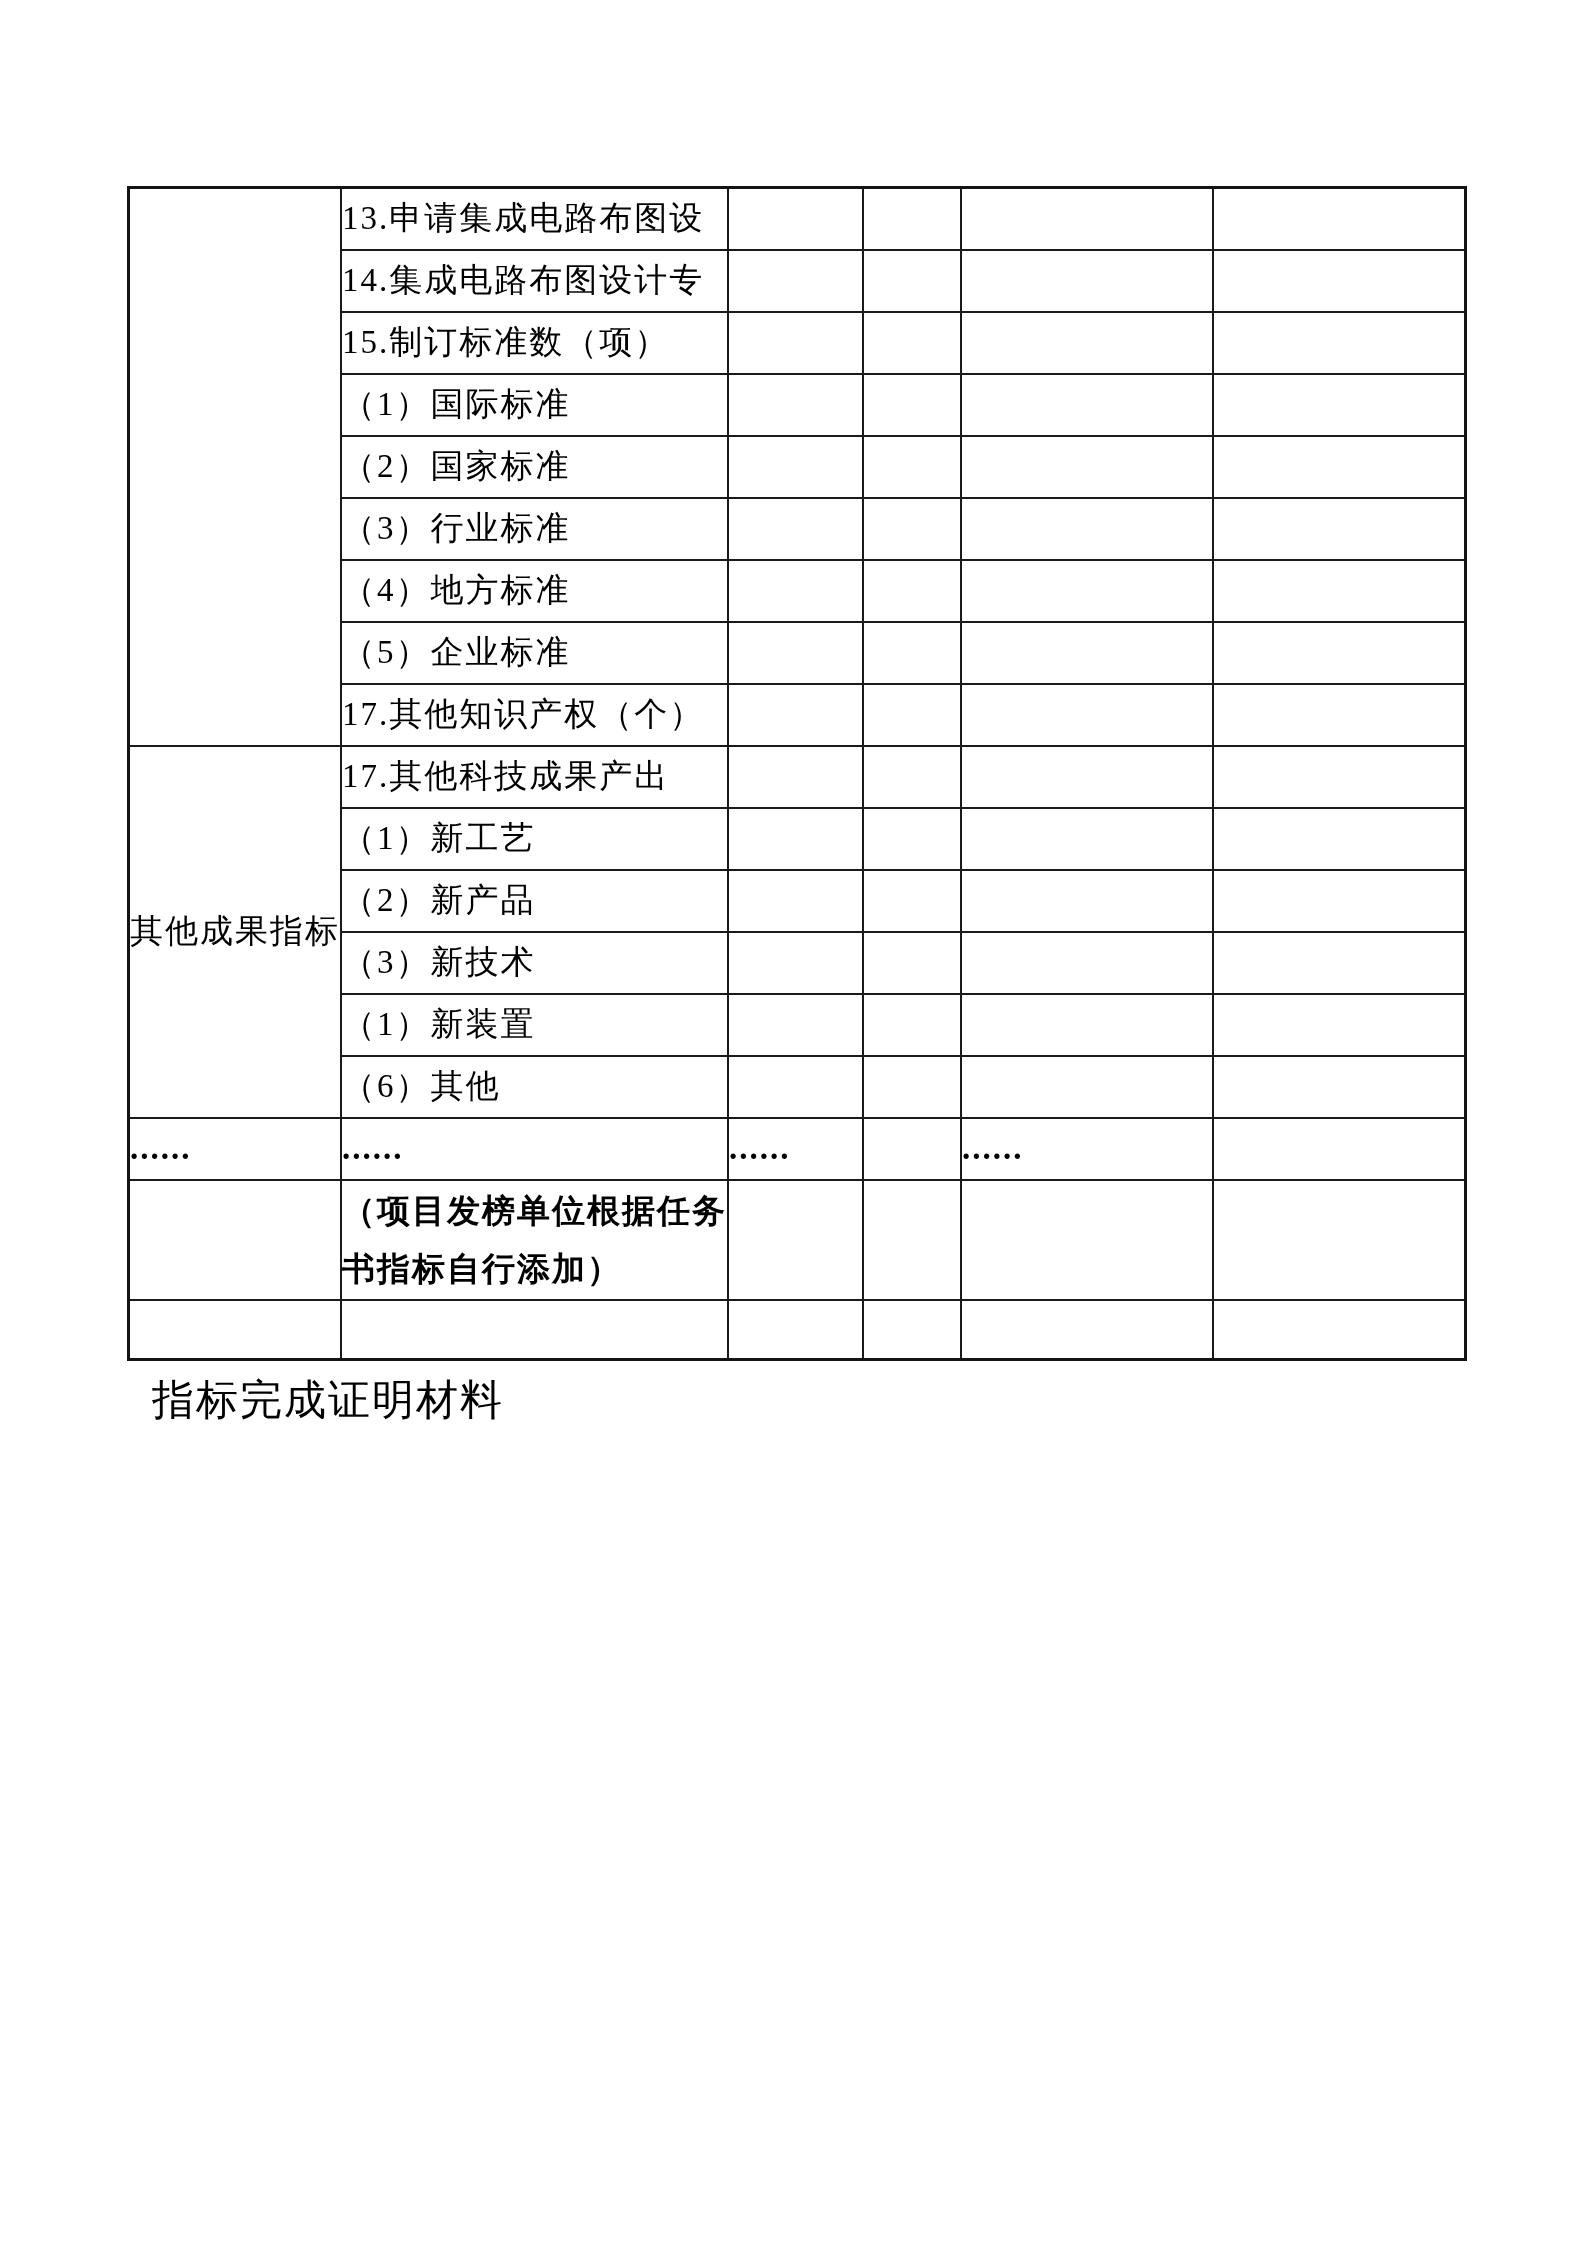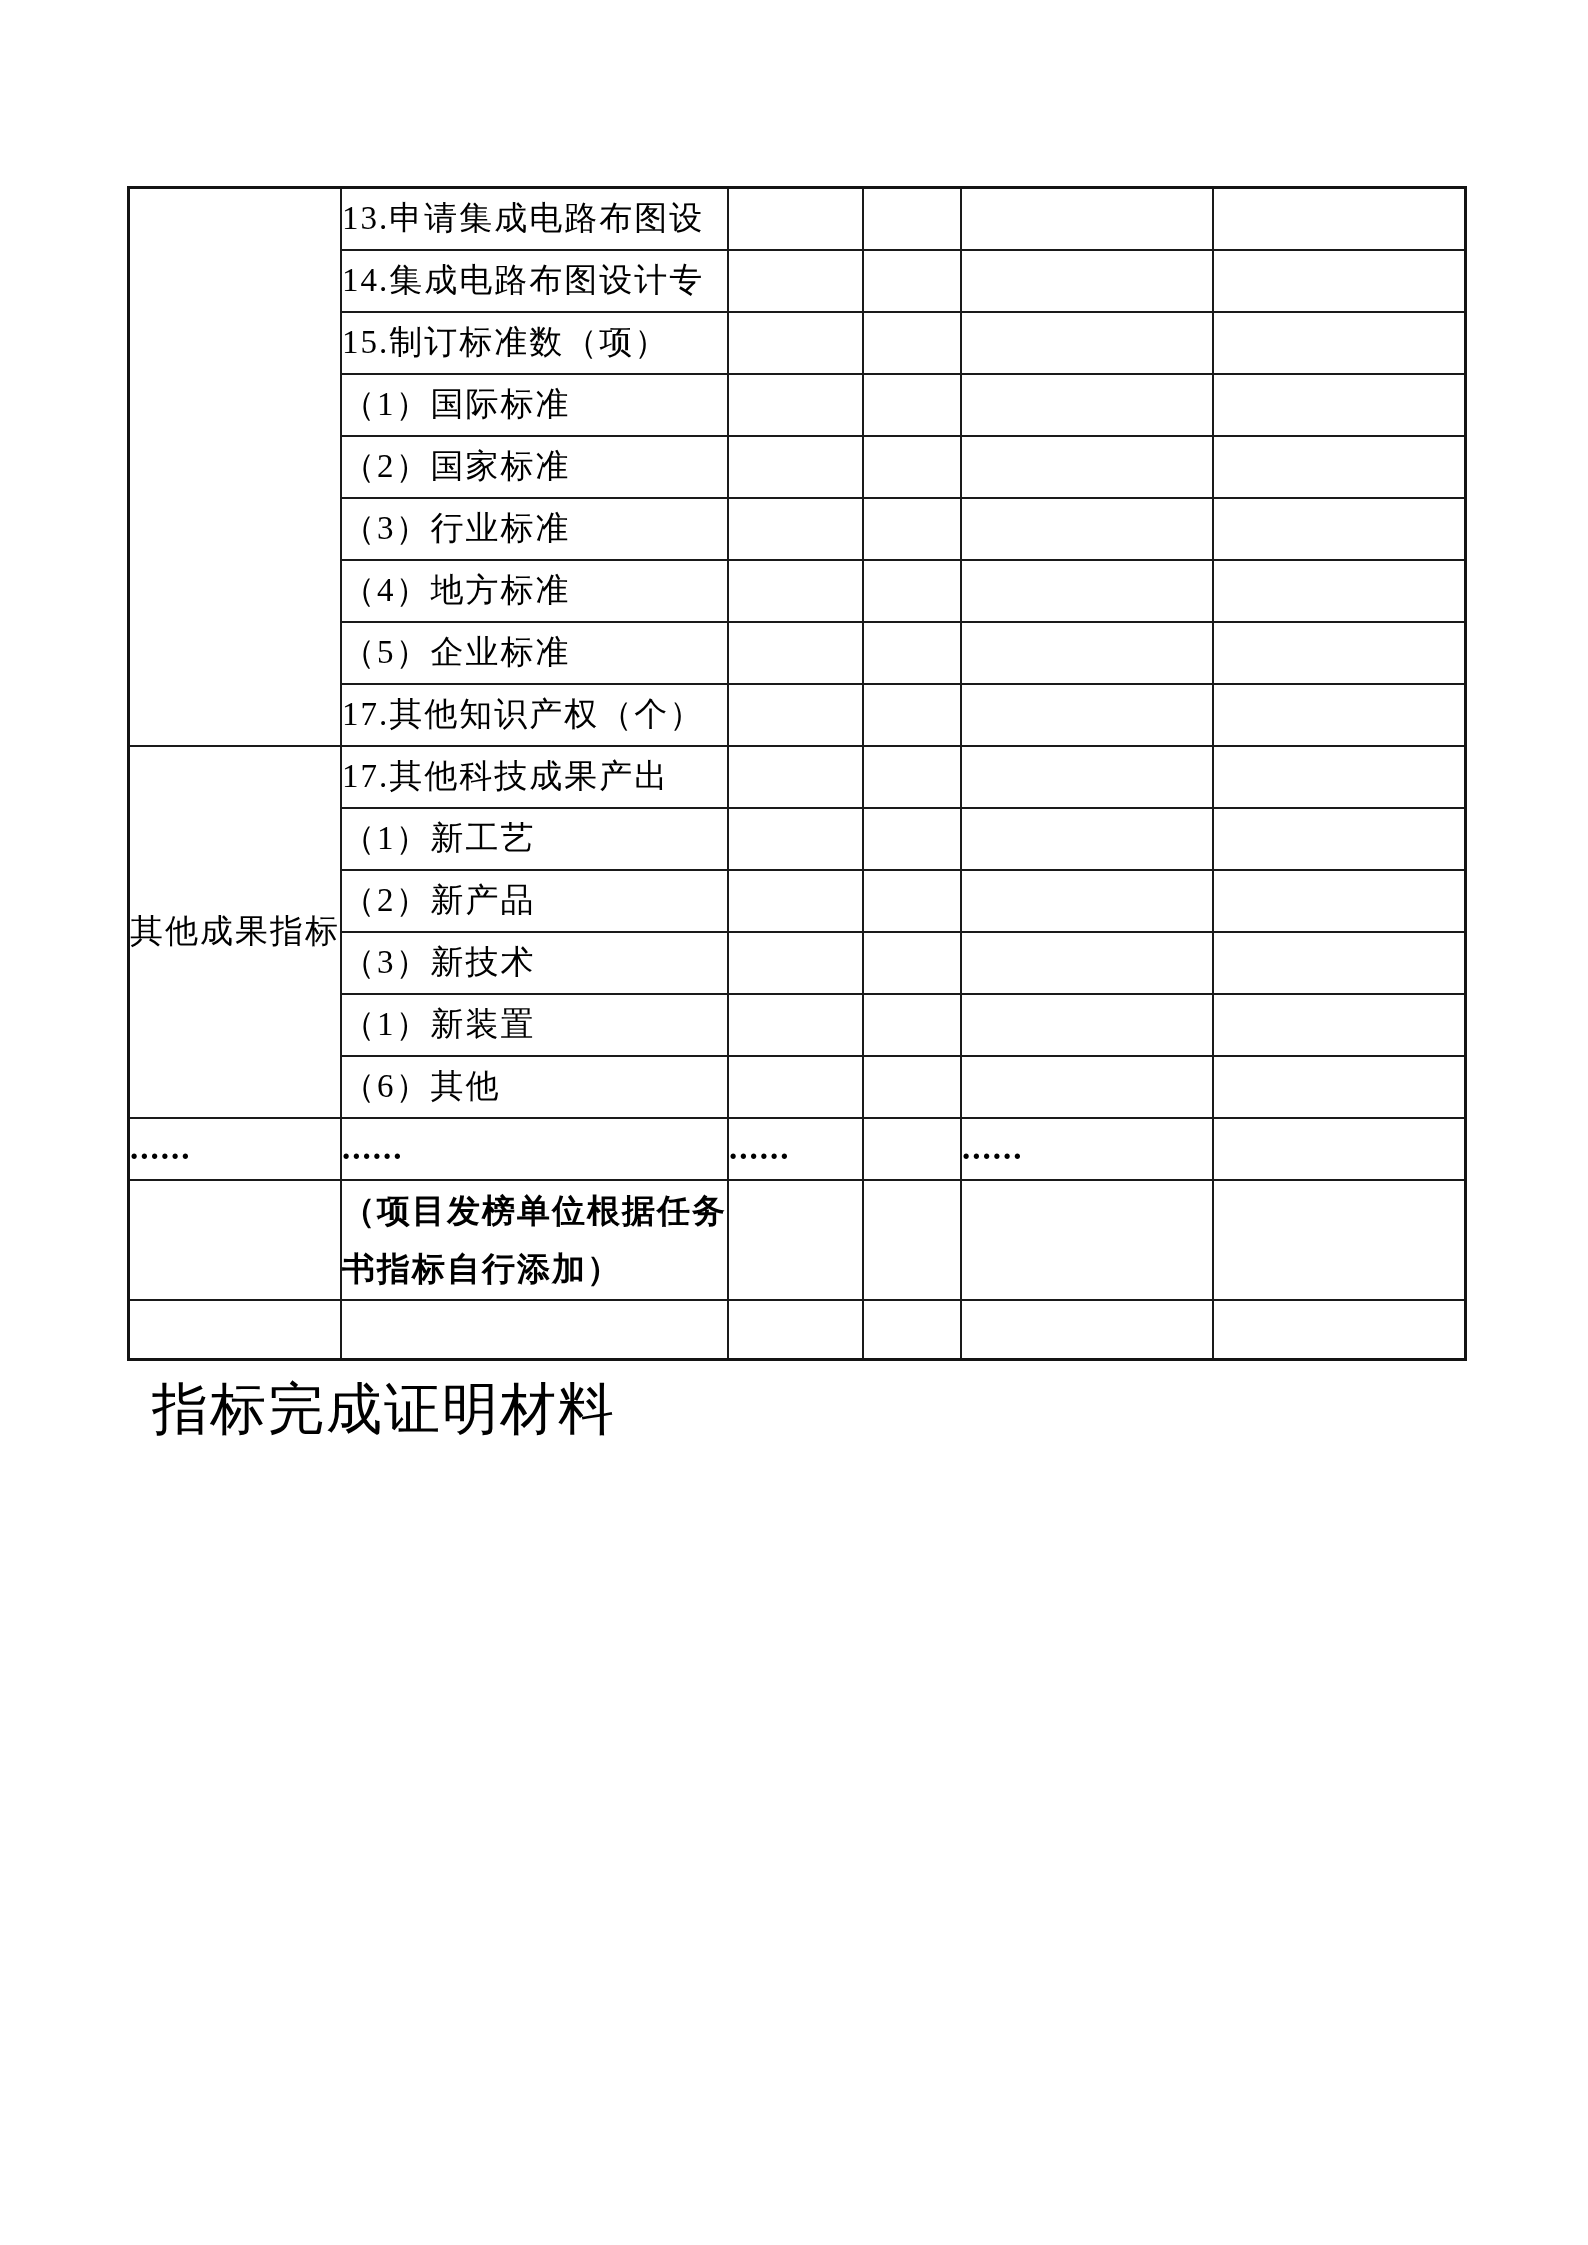--- a/index.html
+++ b/index.html
@@ -51,21 +51,21 @@
     font-size:34px;
     letter-spacing:2px;
     padding-left:8px;
     white-space:normal;
   }
   td.notecell .nline { line-height:58px; }
   .note-below {
     position:absolute;
     left:152px;
     top:1372px;
-    font-size:56px;
+    font-size:42px;
     letter-spacing:2px;
     font-family:"Liberation Serif","DejaVu Serif",serif;
   }
   .pagenum {
     position:absolute;
     top:2100px;
     left:0;
     width:100%;
     text-align:center;
     font-size:28px;

